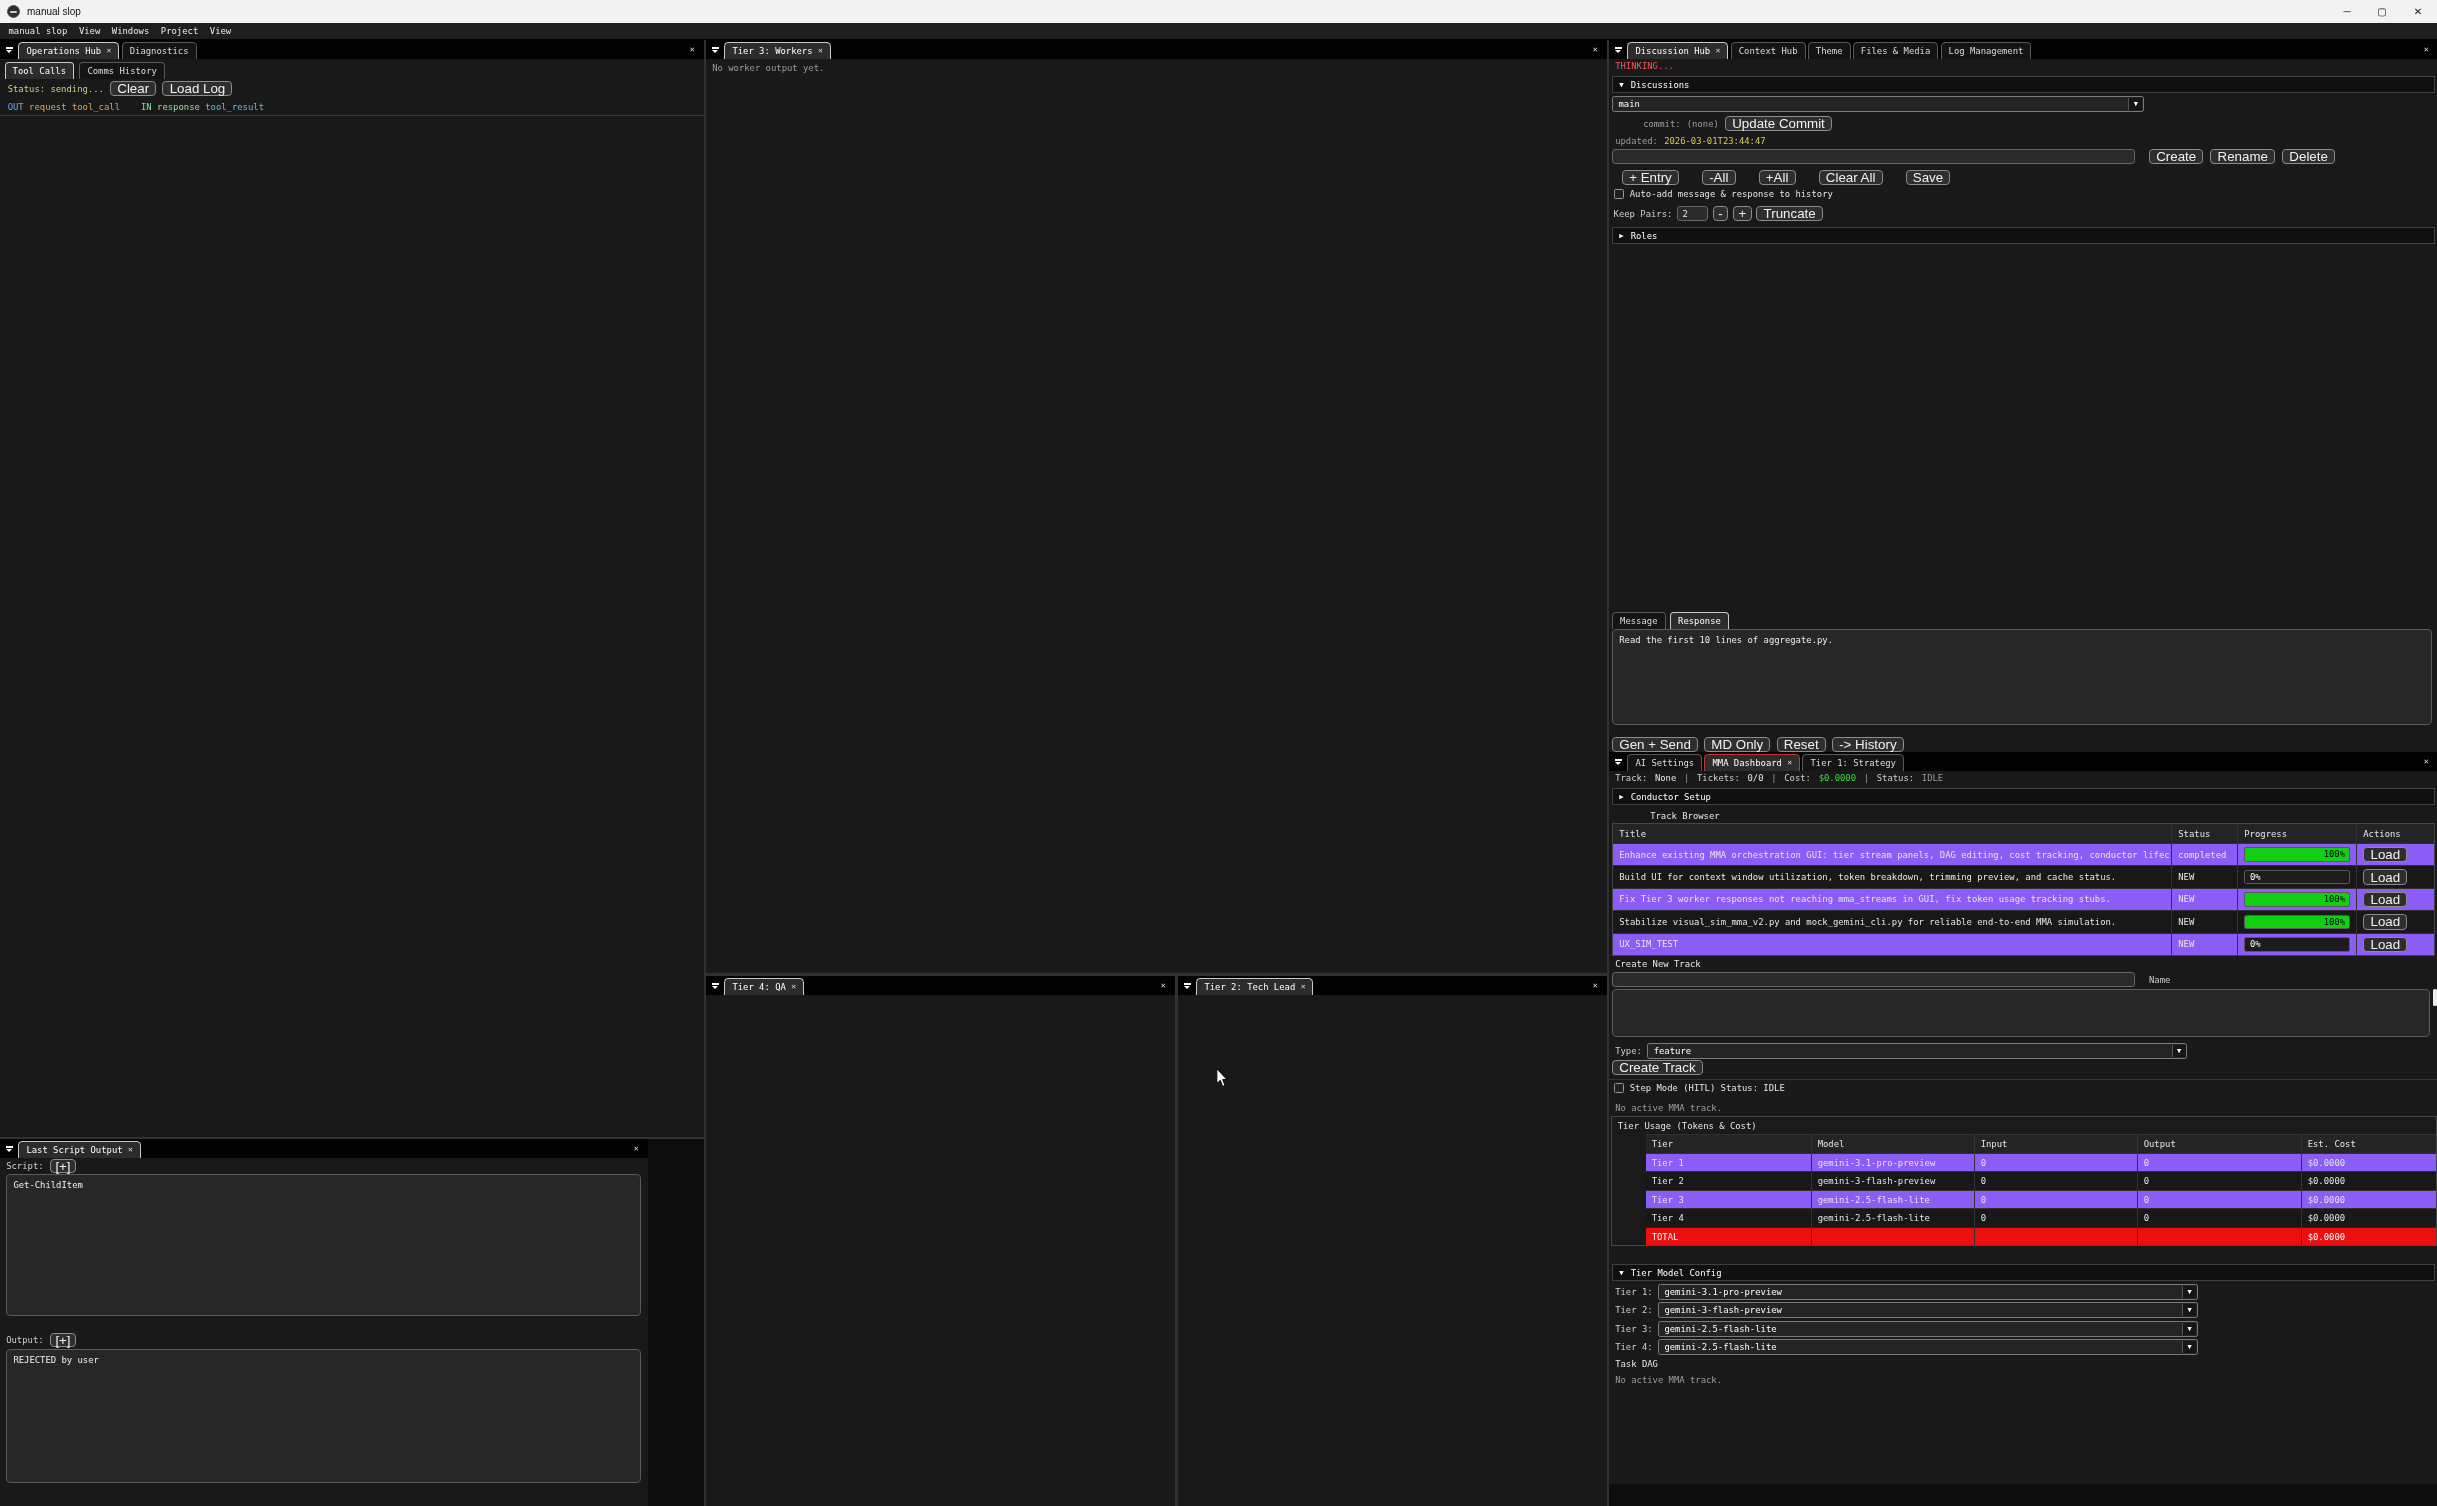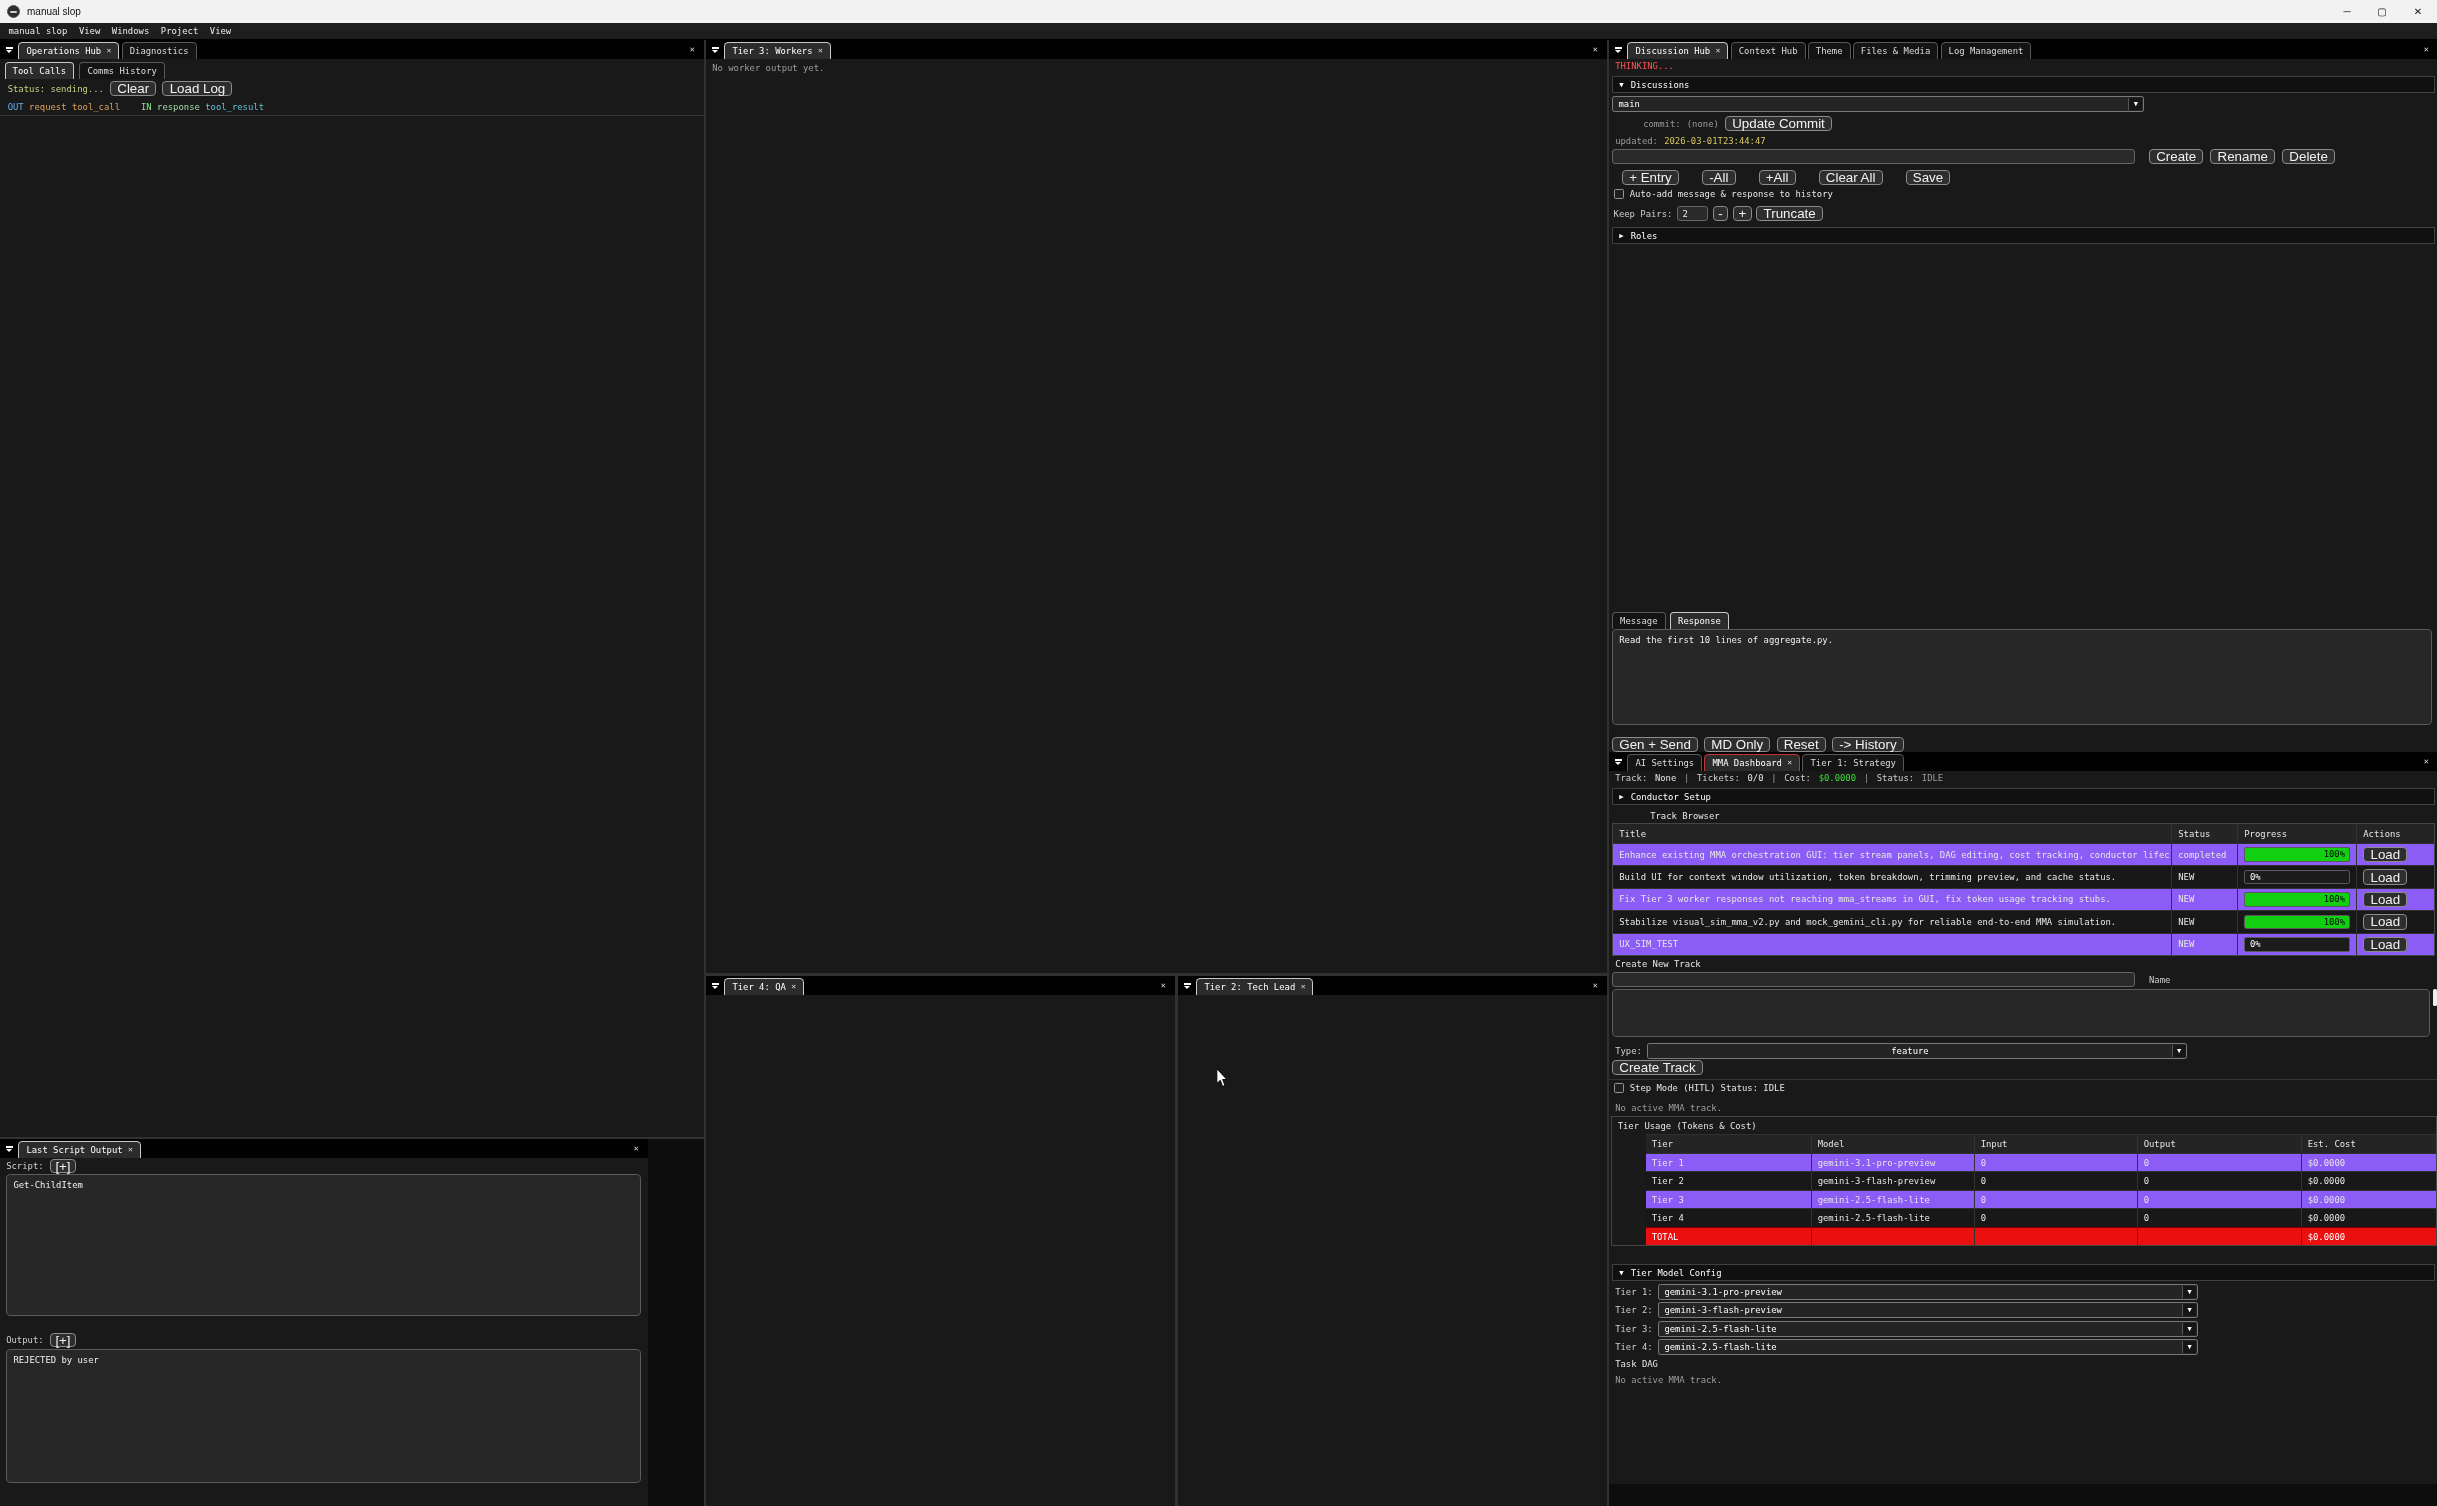--- a/index.html
+++ b/index.html
@@ -437,21 +437,21 @@
   </div>
 
   <div class="abs" style="left:6.2px; top:207px;">Create New Track</div>
   <input class="input abs" style="left: 3.1px; top: 220px; width: 523px;">
   <div class="abs lbl" style="left:540px; top:223px;">Name</div>
   <div class="tarea" style="position:absolute; left:3.1px; right:7.7px; top:237px; height:48px;"></div>
   <div class="scrollthumb" style="right:1.5px; top:237px; height:17px;"></div>
 
   <div class="row" style="left:6.2px; top:291px; gap:5.4px;">
     <span class="lbl">Type:</span>
-    <div class="select" style="width:540px;justify-content:center;">
+    <div class="select" style="width:540px;">
       <span>feature</span>
       <span class="arr">▼</span>
     </div>
   </div>
   <button class="btn abs" style="left:3.1px; top:308px;">Create Track</button>
 
   <div class="hline" style="left:0; right:0; top:327px;"></div>
   <div class="row" style="left:4.6px; top:331px;">
     <div class="cb"></div>
     <span>Step Mode (HITL) Status: IDLE</span>

